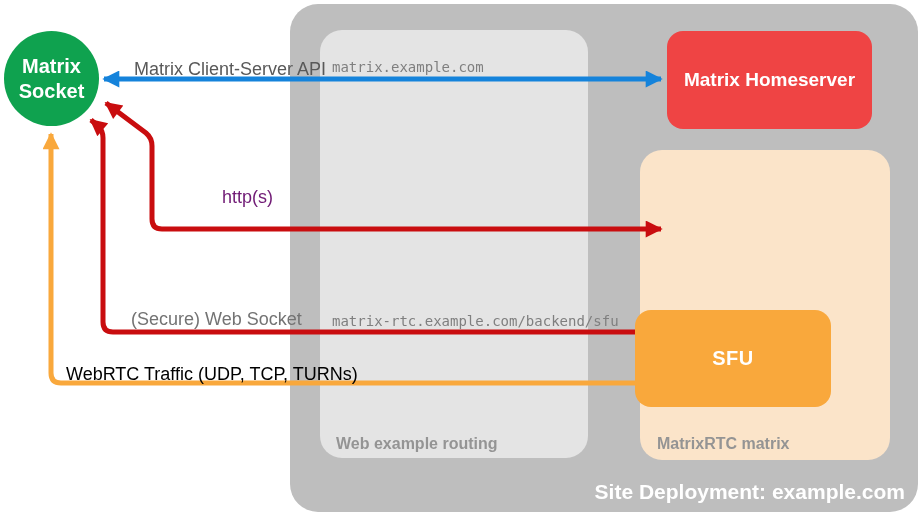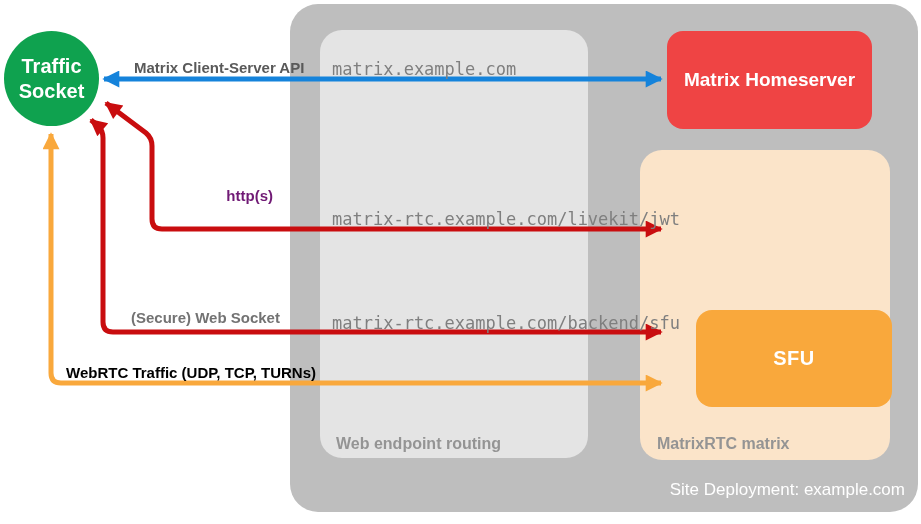--- a/index.html
+++ b/index.html
@@ -30,34 +30,34 @@
   }
   .client-circle{
     left:4px;top:31px;width:95px;height:95px;border-radius:50%;
     background:#0fa24f;display:flex;flex-direction:column;
     align-items:center;justify-content:center;color:#fff;
     font-weight:bold;font-size:20px;line-height:25px;
   }
   .homeserver{left:667px;top:31px;width:205px;height:98px;background:#1583db;font-size:19px;}
   .auth-service{left:667px;top:178px;width:198px;height:100px;background:#c90d0f;font-size:19px;line-height:24px;}
   .auth-service .inner{width:165px;}
-  .sfu{left:696px;top:310px;width:196px;height:97px;background:#f9a83c;font-size:20px;letter-spacing:.5px;}
+  .sfu{left:635px;top:310px;width:196px;height:97px;background:#f9a83c;font-size:20px;letter-spacing:.5px;}
   
   .conn-label{
-    color:#595959;font-weight:bold;font-size:15px;white-space:nowrap;
+    color:#595959;font-weight:normal;font-size:18px;white-space:nowrap;
   }
   .url-label{
     color:#7f7f7f;font-family:"DejaVu Sans Mono",monospace;
-    font-size:17px;white-space:nowrap;
+    font-size:14px;white-space:nowrap;
   }
   .container-label{
     color:#949494;font-weight:bold;font-size:16px;white-space:nowrap;
   }
   .site-label{
-    color:#ffffff;font-weight:normal;font-size:17px;white-space:nowrap;
+    color:#ffffff;font-weight:bold;font-size:21px;white-space:nowrap;
   }
   .right-align{text-align:right;}
   svg.arrow-layer{position:absolute;left:0;top:0;pointer-events:none;}
   .arrow{fill:none;stroke-width:5;}
   .arrow-blue{stroke:#1583db;}
   .arrow-red{stroke:#c90d0f;}
   .arrow-orange{stroke:#f9a83c;}
   .head-blue{fill:#1583db;}
   .head-red{fill:#c90d0f;}
   .head-orange{fill:#f9a83c;}
@@ -89,21 +89,21 @@
     <path class="arrow arrow-blue" d="M 104 79 L 661 79" marker-start="url(#head-blue)" marker-end="url(#head-blue)" style="stroke: rgb(21, 131, 219);"></path>
 
     <path class="arrow arrow-red" d="M 106 103 L 146 133 Q 152 138 152 146 L 152 219 Q 152 229 162 229 L 661 229" marker-start="url(#head-red)" marker-end="url(#head-red)" style="stroke: rgb(201, 13, 15);"></path>
 
     <path class="arrow arrow-red" d="M 91 120 L 97 125 Q 103 130 103 138 L 103 322 Q 103 332 113 332 L 661 332" marker-start="url(#head-red)" marker-end="url(#head-red)" style="stroke: rgb(201, 13, 15);"></path>
 
     <path class="arrow arrow-orange" d="M 51 134 L 51 373 Q 51 383 61 383 L 661 383" marker-start="url(#head-orange)" marker-end="url(#head-orange)" style="stroke: rgb(249, 168, 60);"></path>
   </svg>
 
   <div class="abs client-circle" style="background: rgb(15, 162, 79);">
-    <span>Traffic</span>
+    <span>Matrix</span>
     <span>Socket</span>
   </div>
 
   <div class="abs node homeserver" style="background: #ef4444;">
     <span>Matrix Homeserver</span>
   </div>
 
 
   <div class="abs node sfu" style="background: rgb(249, 168, 60);">
     <span>SFU</span>
@@ -112,23 +112,22 @@
   <div class="abs conn-label right-align" style="left: 134px; top: 59px; width: 146px; color: rgb(89, 89, 89);">Matrix Client-Server API</div>
 
   <div class="abs conn-label right-align" style="left: 173px; top: 187px; width: 100px; color: #701a75;">http(s)</div>
 
   <div class="abs conn-label right-align" style="left: 131px; top: 309px; width: 140px; color: #737373;">(Secure) Web Socket</div>
 
   <div class="abs conn-label" style="left: 66px; top: 364px; color: #000000;">WebRTC Traffic (UDP, TCP, TURNs)</div>
 
   <div class="abs url-label" style="left: 332px; top: 59px; color: rgb(127, 127, 127);">matrix.example.com</div>
 
-  <div class="abs url-label" style="left: 332px; top: 209px; color: rgb(127, 127, 127);">matrix-rtc.example.com/livekit/jwt</div>
 
   <div class="abs url-label" style="left: 332px; top: 313px; color: rgb(127, 127, 127);">matrix-rtc.example.com/backend/sfu</div>
 
-  <div class="abs container-label" style="left: 336px; top: 435px; color: rgb(148, 148, 148);">Web endpoint routing</div>
+  <div class="abs container-label" style="left: 336px; top: 435px; color: rgb(148, 148, 148);">Web example routing</div>
 
   <div class="abs container-label" style="left: 657px; top: 435px; color: rgb(148, 148, 148);">MatrixRTC matrix</div>
 
   <div class="abs site-label right-align" style="left: 505px; top: 480px; width: 400px; color: rgb(255, 255, 255);">Site Deployment: example.com</div>
 
 </div>
 
 </body></html>

